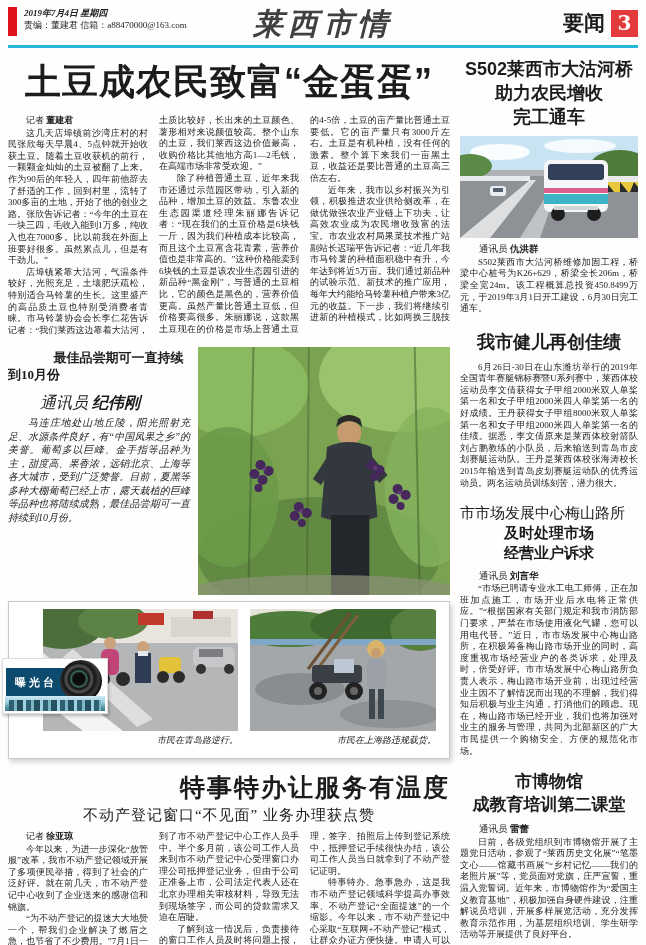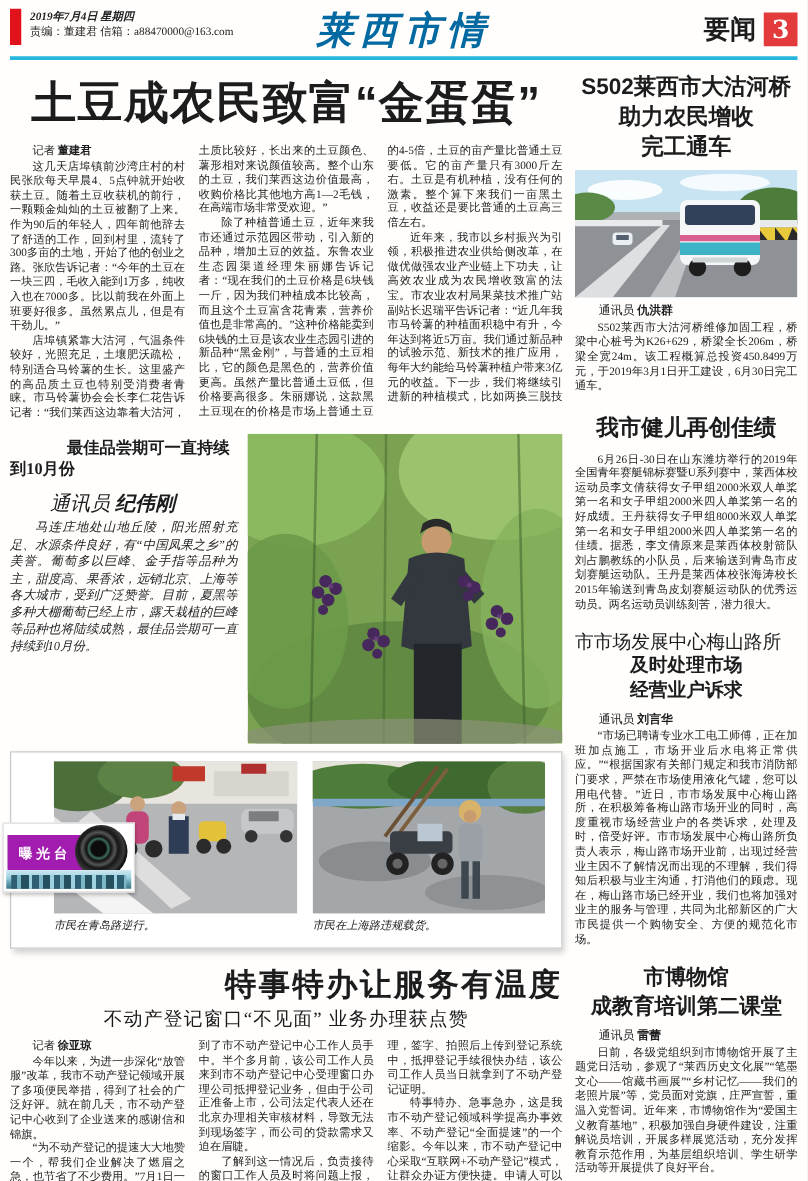--- a/index.html
+++ b/index.html
@@ -5,21 +5,21 @@
   html,body{margin:0;padding:0;background:#e9e9e9;}
   .page{width:646px;height:945px;background:#fffefd;position:relative;margin:0 auto;
         font-family:"Liberation Serif","DejaVu Serif",serif;color:#1c1c1c;overflow:hidden;
         box-sizing:border-box;padding:0 8px;}
   .hd{display:flex;align-items:flex-start;height:36px;padding-top:7px;position:relative;}
   .hd-redbar{width:9px;height:29px;background:#e0121b;margin-right:7px;}
   .hd-date{font-size:9px;line-height:12px;color:#222;}
   .hd-date .l1{font-weight:bold;font-style:italic;}
   .masthead{position:absolute;left:0;right:0;top:4px;text-align:center;
             font-family:Liberation Serif, serif;font-style:italic;font-weight:bold;
-            font-size:30px;color:#0369a1;letter-spacing:5px;}
+            font-size:30px;color:#404040;letter-spacing:5px;}
   .hd-right{margin-left:auto;display:flex;align-items:center;gap:6px;padding-top:2px;}
   .hd-section{font-family:"Liberation Sans","DejaVu Sans",sans-serif;font-weight:bold;font-size:21px;}
   .hd-pagebox{width:27px;height:27px;background:#e33b3b;color:#fff;display:flex;align-items:center;
               justify-content:center;font-family:"DejaVu Serif",serif;font-weight:bold;font-size:20px;}
   .rule-cyan{height:3px;background:#27b7dc;margin-top:2px;}
   .main{display:flex;gap:10px;}
   .col-l{width:442px;}
   .col-r{width:178px;overflow:hidden;}
   h1.potato{font-family:"Liberation Sans","DejaVu Sans",sans-serif;font-size:36px;margin:10px 0 8px;
             text-align:center;letter-spacing:1px;}
@@ -35,24 +35,24 @@
   .grape-body{font-style:italic;font-size:10px;line-height:13.5px;text-align:justify;}
   .grape-byline{font-style:italic;text-indent:2em;margin:0 0 2px;}
   .photo{position:relative;overflow:hidden;}
   .grape-photo{flex:1;height:248px;}
   .expo{margin-top:6px;border:1px solid #c9c9c9;box-shadow:2px 3px 5px rgba(0,0,0,.18);
         position:relative;padding:7px 6px 3px 34px;height:146px;box-sizing:content-box;background:#fff;}
   .expo-photos{display:flex;gap:12px;}
   .expo-photos .ph{height:122px;}
   .ph1{width:195px;}
   .ph2{width:186px;}
-  .caption{font-style:italic;font-size:9px;text-align:left;margin-top:3px;color:#222;}
+  .caption{font-style:italic;font-size:9px;text-align:right;margin-top:3px;color:#222;}
   .badge{position:absolute;left:-7px;top:56px;width:104px;height:54px;background:#fff;
          border:1px solid #ddd;box-shadow:1px 2px 3px rgba(0,0,0,.25);z-index:3;}
-  .badge-bar{position:absolute;left:3px;top:9px;width:60px;height:29px;background:#a21caf;color:#fff;
+  .badge-bar{position:absolute;left:3px;top:9px;width:60px;height:29px;background:#0c4a6e;color:#fff;
              font-family:"Liberation Sans","DejaVu Sans",sans-serif;font-size:11px;font-weight:bold;
              letter-spacing:3px;display:flex;align-items:center;justify-content:center;}
   .badge-lens{position:absolute;right:5px;top:1px;width:42px;height:42px;border-radius:50%;
               background:radial-gradient(circle at 45% 45%, #0c0c0c 18%, #3c6e5a 24%, #111 30%, #555 40%, #161616 48%, #3a3a3a 62%, #0e0e0e 70%, #2b2b2b 80%);}
   .badge-sky{position:absolute;left:2px;right:2px;bottom:2px;height:15px;
              background:linear-gradient(180deg,#cfe9f2 0%,#9fd2e0 40%,#5f9fae 70%,#3d7486 100%);}
   .badge-sky:before{content:"";position:absolute;left:4px;bottom:0;width:92px;height:11px;
              background:repeating-linear-gradient(90deg,#2e5f72 0 5px,#7db7c7 5px 8px,#24505f 8px 14px,#9fd2e0 14px 17px);}
   h2.service{font-family:"Liberation Sans","DejaVu Sans",sans-serif;font-size:25px;margin:12px 0 2px;
              text-align:right;letter-spacing:2px;}

